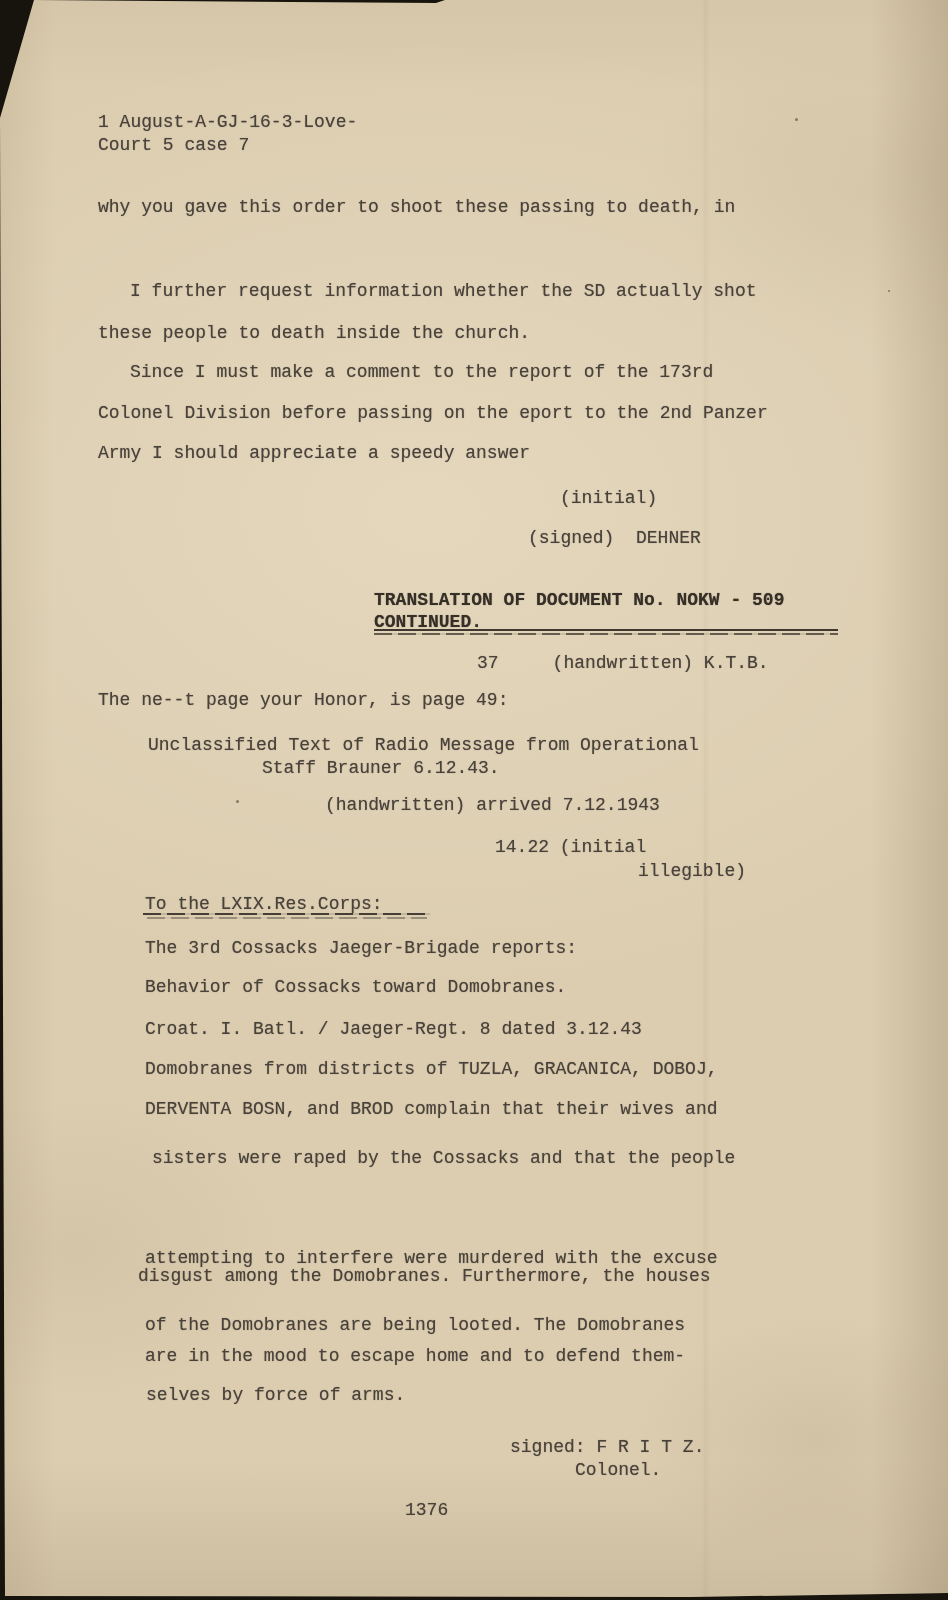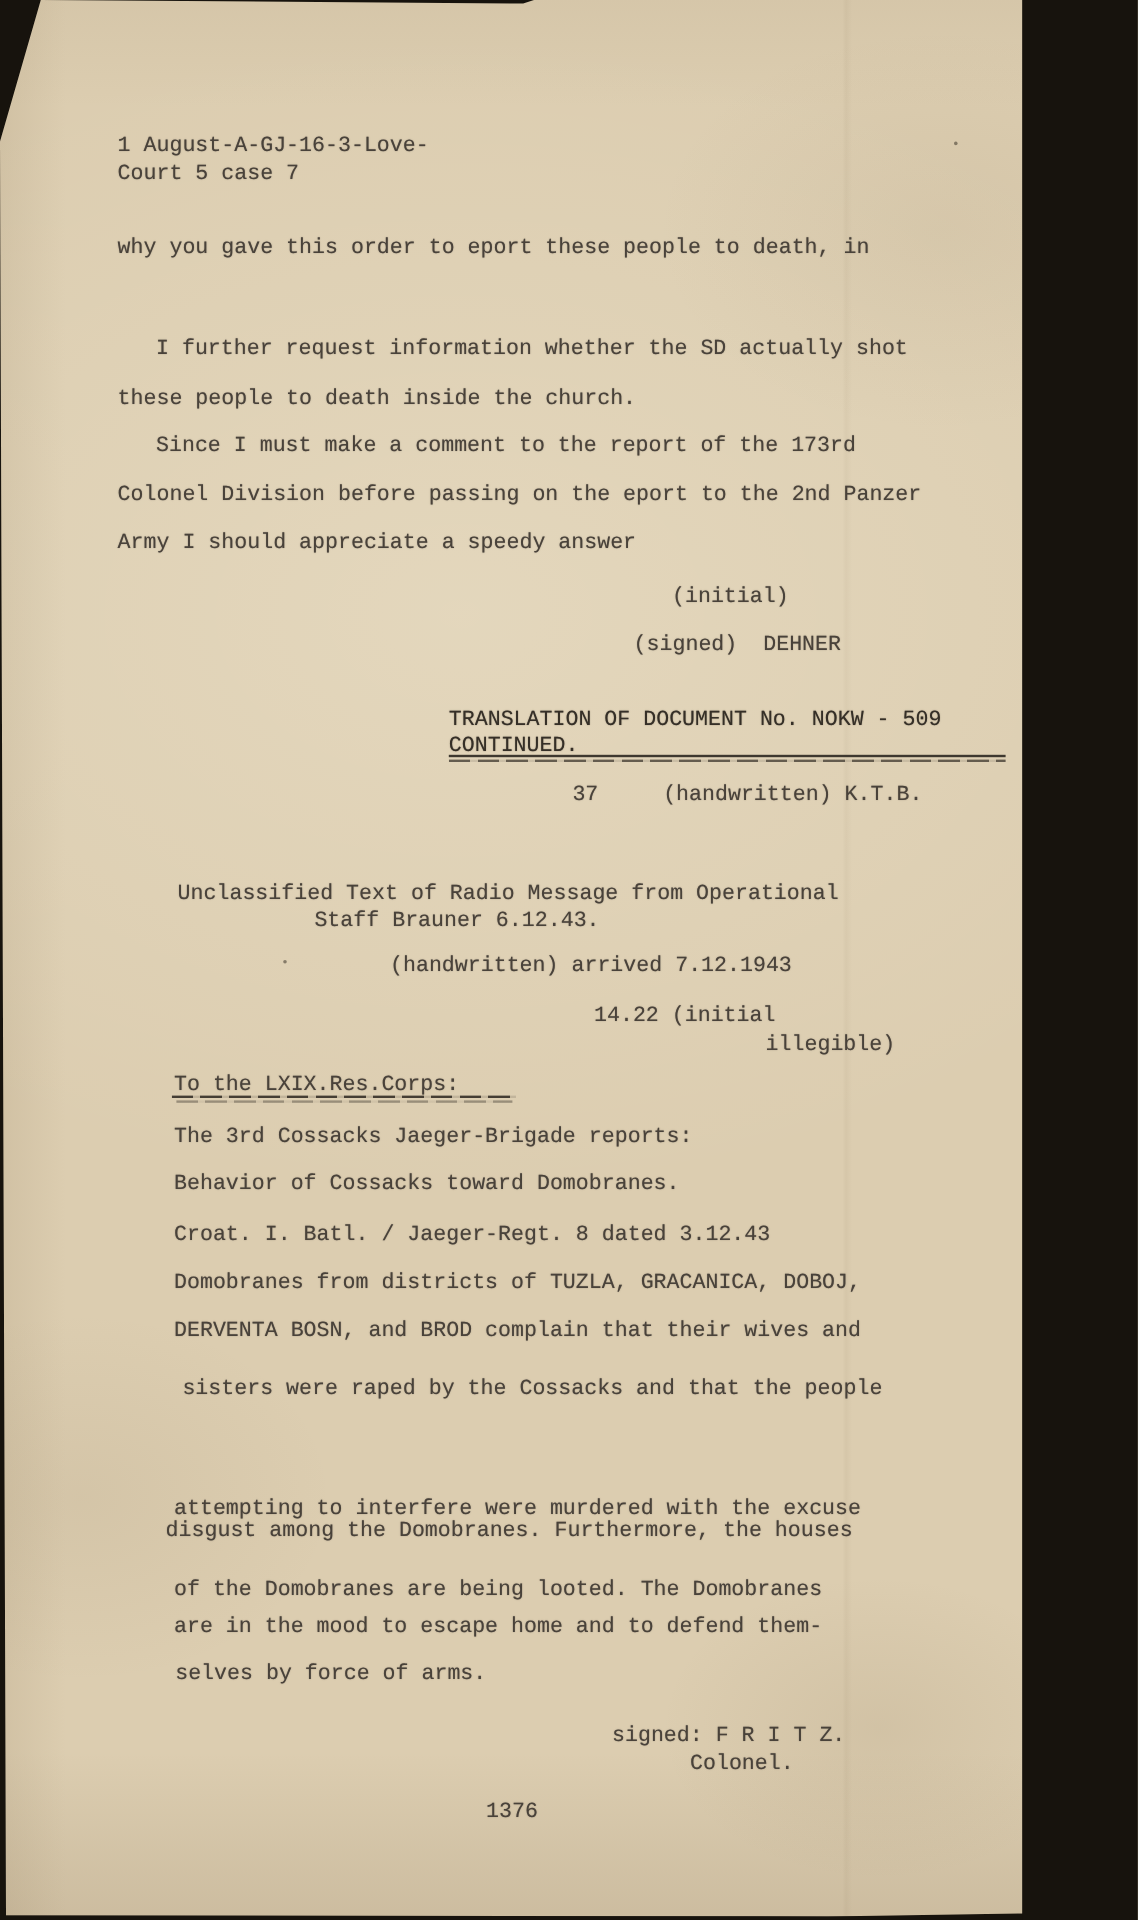--- a/index.html
+++ b/index.html
@@ -1,66 +1,67 @@
 <!DOCTYPE html>
 <html><head>
 <meta charset="utf-8">
 <style>
   html,body{margin:0;padding:0;background:#17130d;}
-  .stage{position:relative;width:852px;height:1600px;overflow:hidden;background:#17130d;}
+  .stage{position:relative;width:948px;height:1600px;overflow:hidden;background:#17130d;}
   .paper{
     position:absolute;inset:0;
     clip-path:polygon(34px 0px,436px 3px,445px 0px,948px 0px,948px 1593px,690px 1597px,5px 1596px,0px 118px);
     background:
       radial-gradient(1100px 750px at 45% 32%, rgba(255,250,233,0.22), transparent 65%),
       linear-gradient(90deg, rgba(125,104,72,0.12), transparent 55px, transparent 870px, rgba(115,95,65,0.22)),
       linear-gradient(180deg, rgba(128,108,78,0.07), transparent 90px, transparent 1460px, rgba(120,100,72,0.16)),
       radial-gradient(260px 180px at 86% 90%, rgba(118,98,68,0.10), transparent 70%),
       radial-gradient(300px 220px at 8% 78%, rgba(118,98,68,0.08), transparent 70%),
       radial-gradient(340px 240px at 92% 12%, rgba(118,98,68,0.07), transparent 70%),
       linear-gradient(90deg, transparent 702px, rgba(108,88,58,0.06) 705px, transparent 710px),
       #dccdb0;
   }
   .tl{
     position:absolute;white-space:pre;
     font-family:"Liberation Mono","DejaVu Sans Mono",monospace;
     font-size:18px;line-height:1.15;
     color:#49423a;text-shadow:0 0 1px rgba(73,66,58,0.55);
   }
-  .dark{color:#352f27;font-weight:normal;text-shadow:0 0 1px rgba(53,47,39,0.6);}
+  .dark{color:#352f27;font-weight:bold;text-shadow:0 0 1px rgba(53,47,39,0.6);}
   .rule{position:absolute;height:2px;background:#3e382f;}
   .rule-dashed{position:absolute;height:2px;
     background:repeating-linear-gradient(90deg,#453e34 0 18px, rgba(69,62,52,0.18) 18px 24px);}
   .speck{position:absolute;border-radius:50%;background:rgba(60,52,42,0.55);}
 </style>
 </head>
 <body>
 
 <div class="stage">
   <div class="paper">
 
     <div class="tl" style="left:98px;top:112px">1 August-A-GJ-16-3-Love-</div>
     <div class="tl" style="left:98px;top:135px">Court 5 case 7</div>
 
-    <div class="tl" style="left:98px;top:197px">why you gave this order to eport these people to death, in</div>
+    <div class="tl" style="left:98px;top:197px">why you gave this order to shoot these passing to death, in</div>
     <div class="tl" style="left:130px;top:281px">I further request information whether the SD actually shot</div>
     <div class="tl" style="left:98px;top:323px">these people to death inside the church.</div>
     <div class="tl" style="left:130px;top:362px">Since I must make a comment to the report of the 173rd</div>
     <div class="tl" style="left:98px;top:403px">Colonel Division before passing on the eport to the 2nd Panzer</div>
     <div class="tl" style="left:98px;top:443px">Army I should appreciate a speedy answer</div>
 
     <div class="tl" style="left:560px;top:488px">(initial)</div>
     <div class="tl" style="left:528px;top:528px">(signed)  DEHNER</div>
 
     <div class="tl dark" style="left:374px;top:590px">TRANSLATION OF DOCUMENT No. NOKW - 509</div>
     <div class="tl dark" style="left:374px;top:612px">CONTINUED.</div>
     <div class="rule" style="left:374px;top:629px;width:464px"></div>
     <div class="rule-dashed" style="left:374px;top:633px;width:464px;opacity:.8"></div>
 
     <div class="tl" style="left:477px;top:653px">37     (handwritten) K.T.B.</div>
+    <div class="tl" style="left:98px;top:690px">The ne--t page your Honor, is page 49:</div>
 
     <div class="tl" style="left:148px;top:735px">Unclassified Text of Radio Message from Operational</div>
     <div class="tl" style="left:262px;top:758px">Staff Brauner 6.12.43.</div>
     <div class="tl" style="left:325px;top:795px">(handwritten) arrived 7.12.1943</div>
     <div class="tl" style="left:495px;top:837px">14.22 (initial</div>
     <div class="tl" style="left:638px;top:861px">illegible)</div>
 
     <div class="tl" style="left:145px;top:894px">To the LXIX.Res.Corps:</div>
     <div class="rule-dashed" style="left:143px;top:913px;width:287px"></div>
     <div class="rule-dashed" style="left:147px;top:917px;width:280px;opacity:.45"></div>

